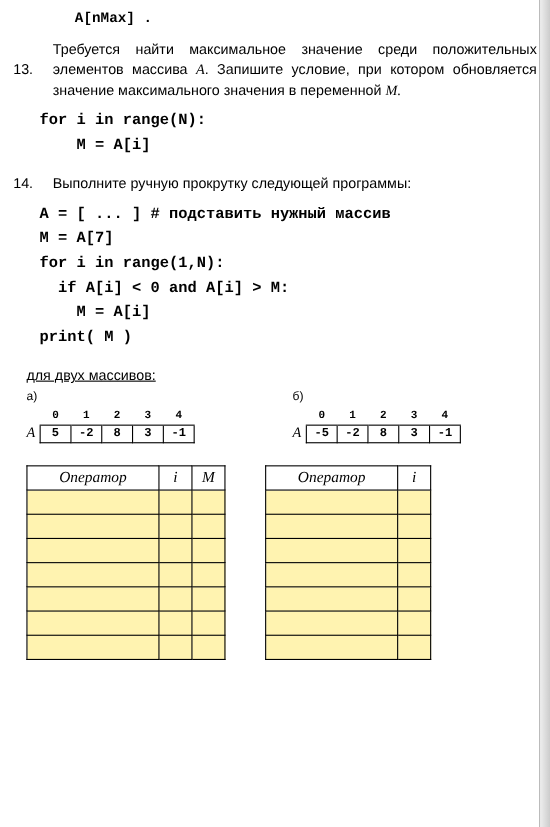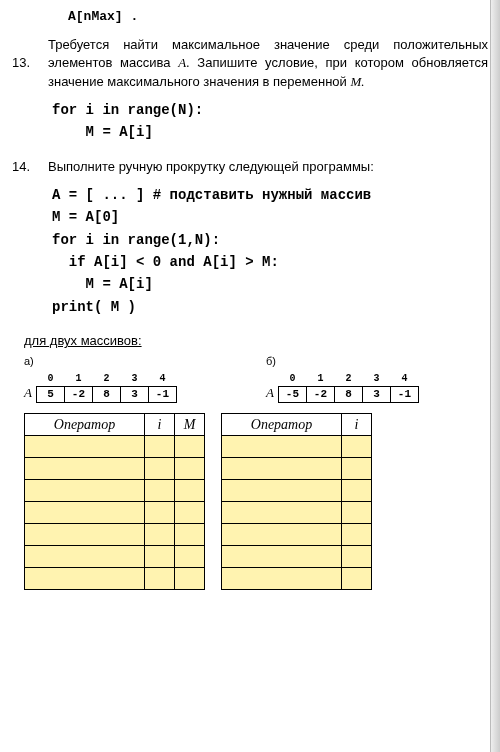--- a/index.html
+++ b/index.html
@@ -9,42 +9,42 @@
     background: #fff;
     width: 500px;
     color: #000;
     line-height: 1.4;
   }
   .page { padding: 8px 12px 12px 12px; }
   .top-frag { padding-left: 56px; font-weight: bold; font-family: 'Courier New', monospace; margin-bottom: 10px; }
   .task { display: flex; margin-bottom: 8px; align-items: center; }
   .task-num { width: 36px; flex-shrink: 0; }
   .task-body { flex: 1; text-align: justify; }
-  .code-block { font-family: 'Courier New', monospace; font-weight: bold; font-size: 14px; margin: 6px 0 14px 40px; line-height: 1.6; }
+  .code-block { font-family: 'Courier New', monospace; font-weight: bold; font-size: 14px; margin: 6px 0 14px 24px; line-height: 1.6; }
   .code-line { white-space: pre; display: flex; align-items: center; }
   .blank {
     display: inline-block;
     width: 210px;
     height: 24px;
     background: #fff3b0;
     border: 1px solid #999;
     vertical-align: middle;
     margin: 0 4px;
   }
   .italic-serif { font-family: 'Times New Roman', serif; font-style: italic; }
   .arrays-label { margin: 4px 0 4px 12px; text-decoration: underline; }
   .arrays-row { display: flex; gap: 20px; margin-left: 12px; }
   .arr-col { flex: 1; }
   .arr-letter { font-size: 11px; margin-bottom: 2px; }
   .arr-wrap { display: flex; align-items: flex-end; font-family: 'Courier New', monospace; font-size: 11px; }
   .arr-label { font-style: italic; font-family: 'Times New Roman', serif; font-size: 13px; margin-right: 4px; padding-bottom: 1px; }
   .arr-tbl { border-collapse: collapse; }
   .arr-tbl td { border: 1px solid #000; width: 28px; height: 16px; text-align: center; font-weight: bold; font-size: 11px; }
   .arr-tbl .idx td { border: none; border-bottom: 1px solid #000; font-weight: bold; font-size: 10px; height: 14px; }
-  .trace-row { display: flex; gap: 16px; margin: 10px 0 0 12px; }
+  .trace-row { display: flex; gap: 36px; margin: 20px 0 0 12px; }
   .trace-tbl { border-collapse: collapse; font-family: 'Times New Roman', serif; }
   .trace-tbl th, .trace-tbl td { border: 1px solid #000; height: 22px; }
   .trace-tbl th { font-style: italic; font-weight: normal; background: #fff; font-size: 14px; }
   .trace-tbl td { background: #fff3b0; }
   .op-col { width: 120px; }
   .sm-col { width: 30px; }
   .scroll-edge {
     position: fixed;
     right: 0; top: 0; bottom: 0;
     width: 10px;
@@ -71,21 +71,21 @@
     <div class="code-line">    M = A[i]</div>
   </div>
 
   <div class="task">
     <div class="task-num">14.</div>
     <div class="task-body">Выполните ручную прокрутку следующей программы:</div>
   </div>
 
   <div class="code-block">
     <div class="code-line">A = [ ... ] # подставить нужный массив</div>
-    <div class="code-line">M = A[0]</div>
+    <div class="code-line">M = A[7]</div>
     <div class="code-line">for i in range(1,N):</div>
     <div class="code-line">  if A[i] &lt; 0 and A[i] &gt; M:</div>
     <div class="code-line">    M = A[i]</div>
     <div class="code-line">print( M )</div>
   </div>
 
   <div class="arrays-label">для двух массивов:</div>
 
   <div class="arrays-row">
     <div class="arr-col">

